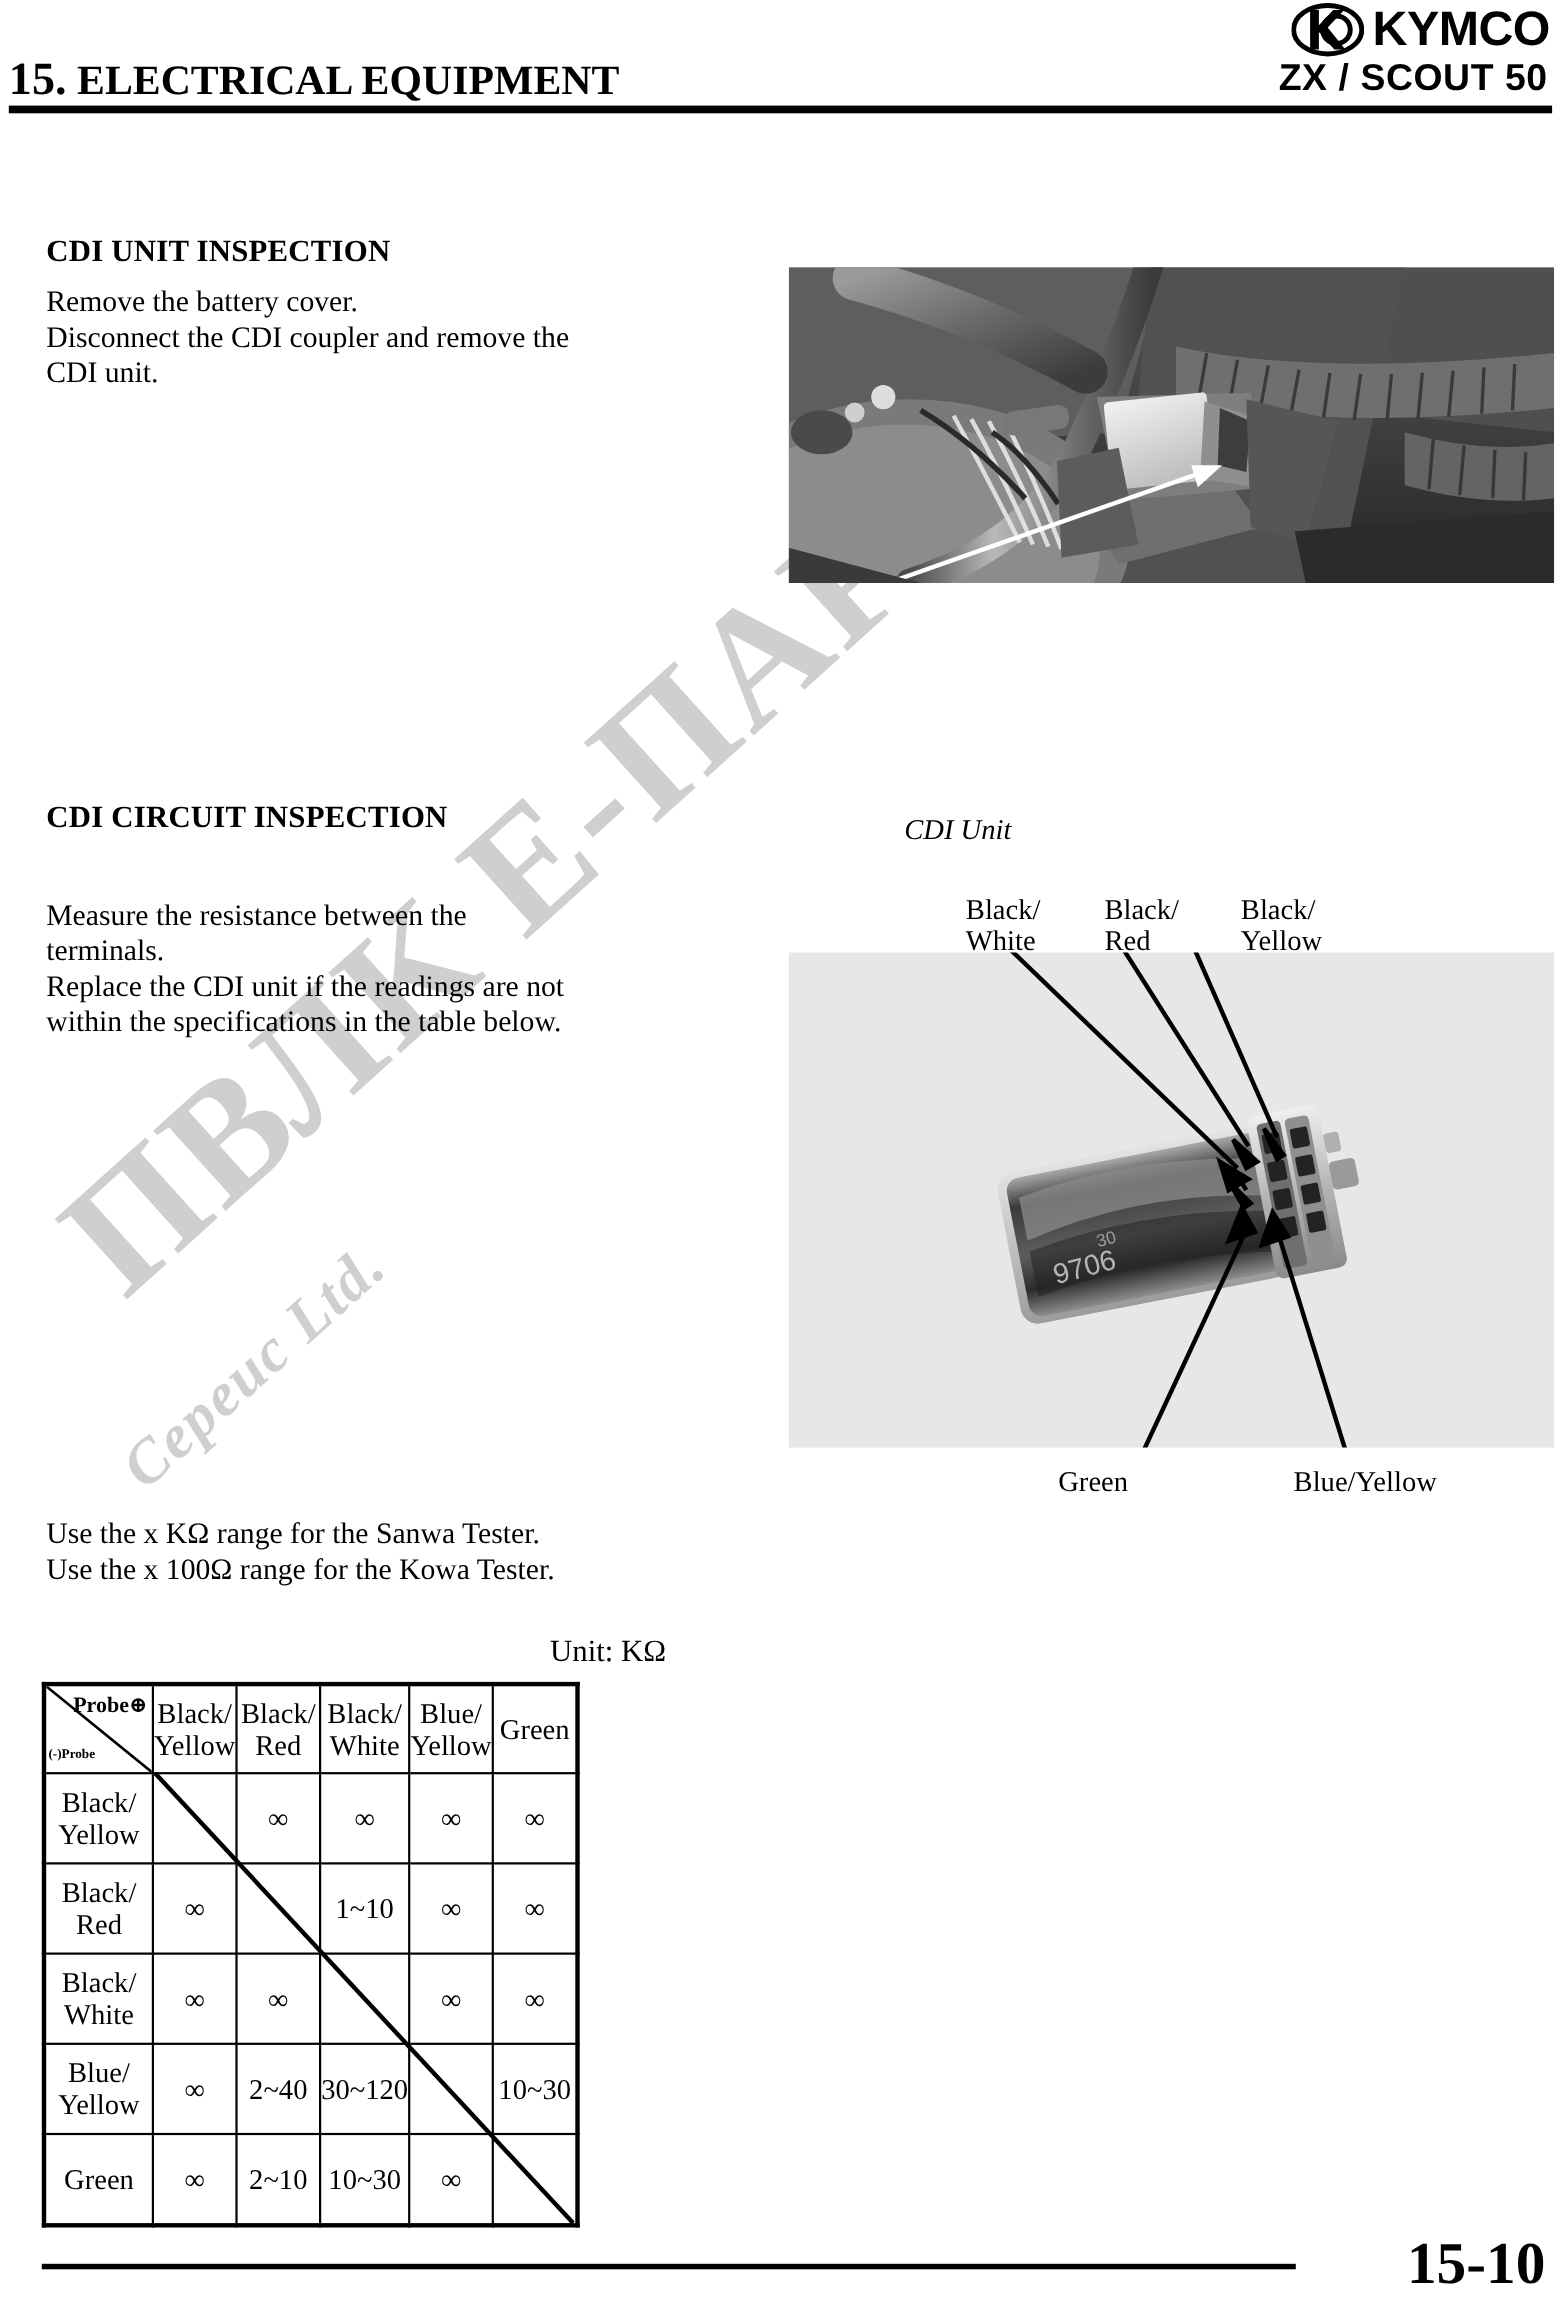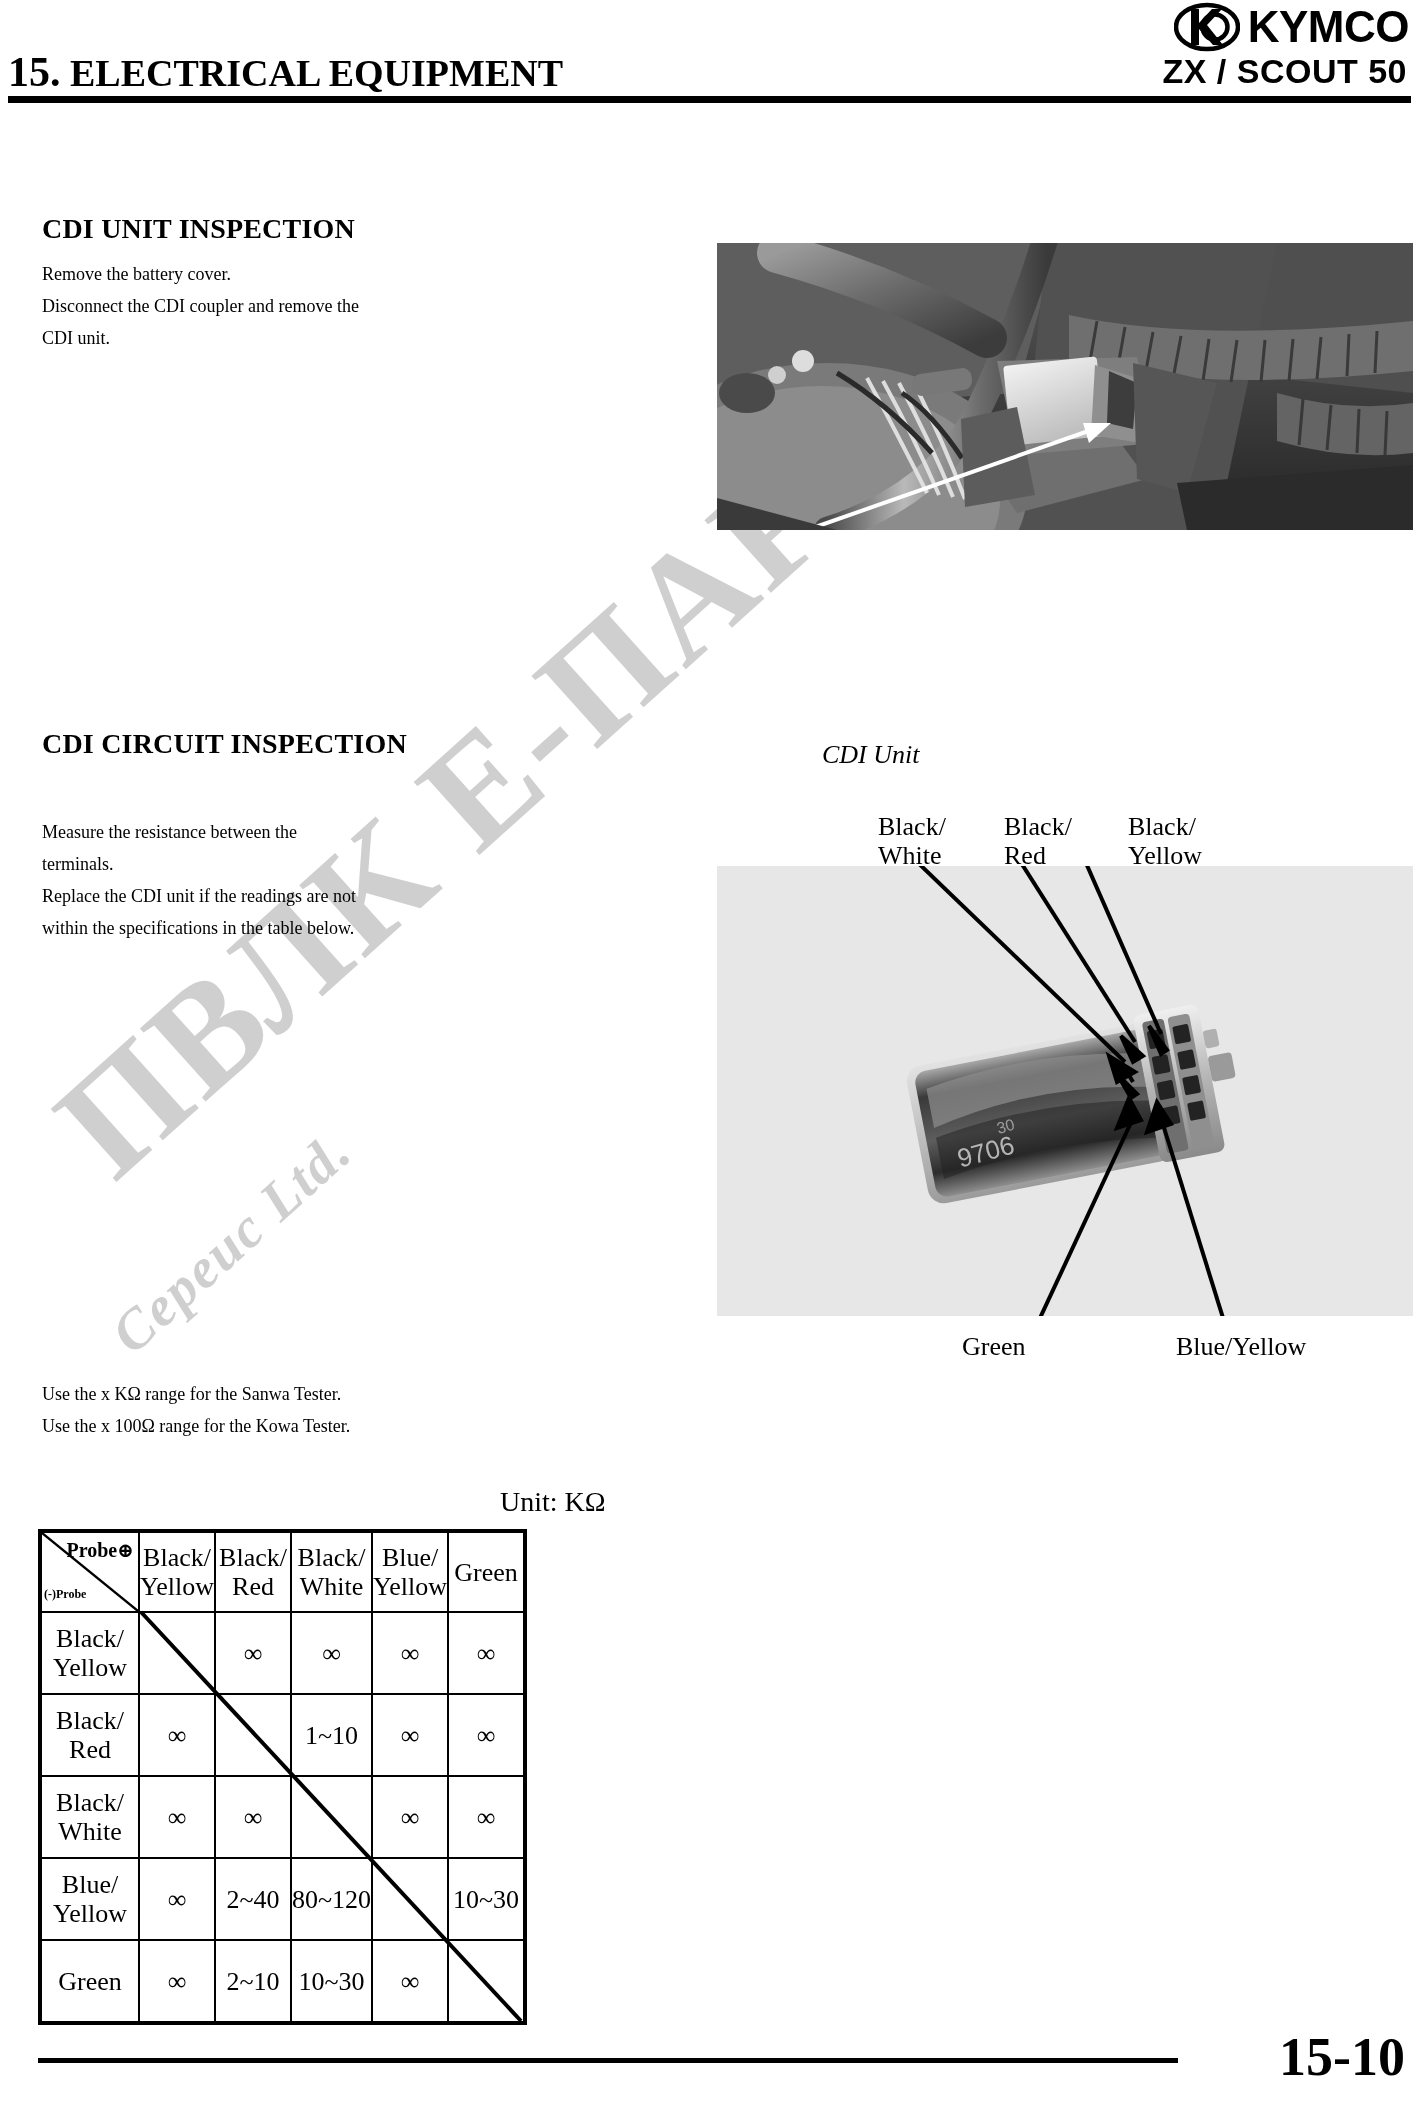--- a/index.html
+++ b/index.html
@@ -106,21 +106,21 @@
   .sec-head {
     position: absolute;
     font-weight: bold;
     font-size: 28px;
     letter-spacing: 0.2px;
     z-index: 4;
     white-space: nowrap;
   }
   .body-text {
     position: absolute;
-    font-size: 18px;
+    font-size: 27px;
     line-height: 32px;
     z-index: 4;
   }
   .body-text div { white-space: nowrap; }
 
   #cdi-unit-head { left: 42px; top: 213px; }
   #cdi-unit-body { left: 42px; top: 258px; width: 620px; }
   #cdi-circuit-head { left: 42px; top: 728px; }
   #cdi-circuit-body { left: 42px; top: 816px; width: 620px; }
   #tester-note { left: 42px; top: 1378px; width: 640px; }
@@ -585,21 +585,21 @@
           <td class="colcell inf">∞</td>
         </tr>
 
         <tr>
           <td class="rowhead">
             <div>Blue/</div>
             <div>Yellow</div>
           </td>
           <td class="colcell inf">∞</td>
           <td class="colcell">2~40</td>
-          <td class="colcell">80~120</td>
+          <td class="colcell">30~120</td>
           <td class="colcell"></td>
           <td class="colcell">10~30</td>
         </tr>
 
         <tr>
           <td class="rowhead">
             <div>Green</div>
             <div></div>
           </td>
           <td class="colcell inf">∞</td>

